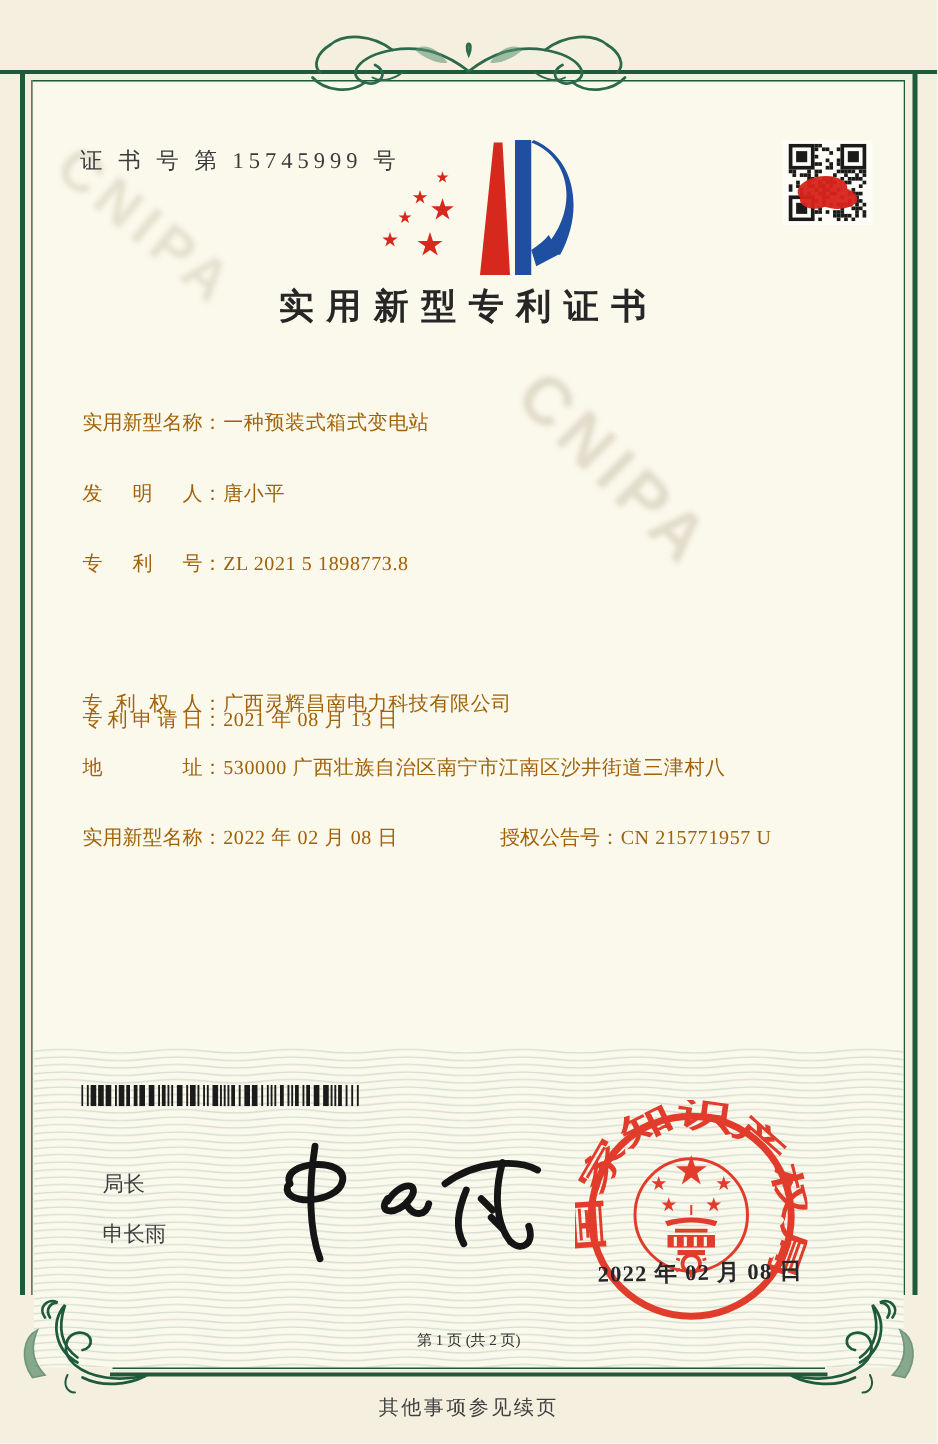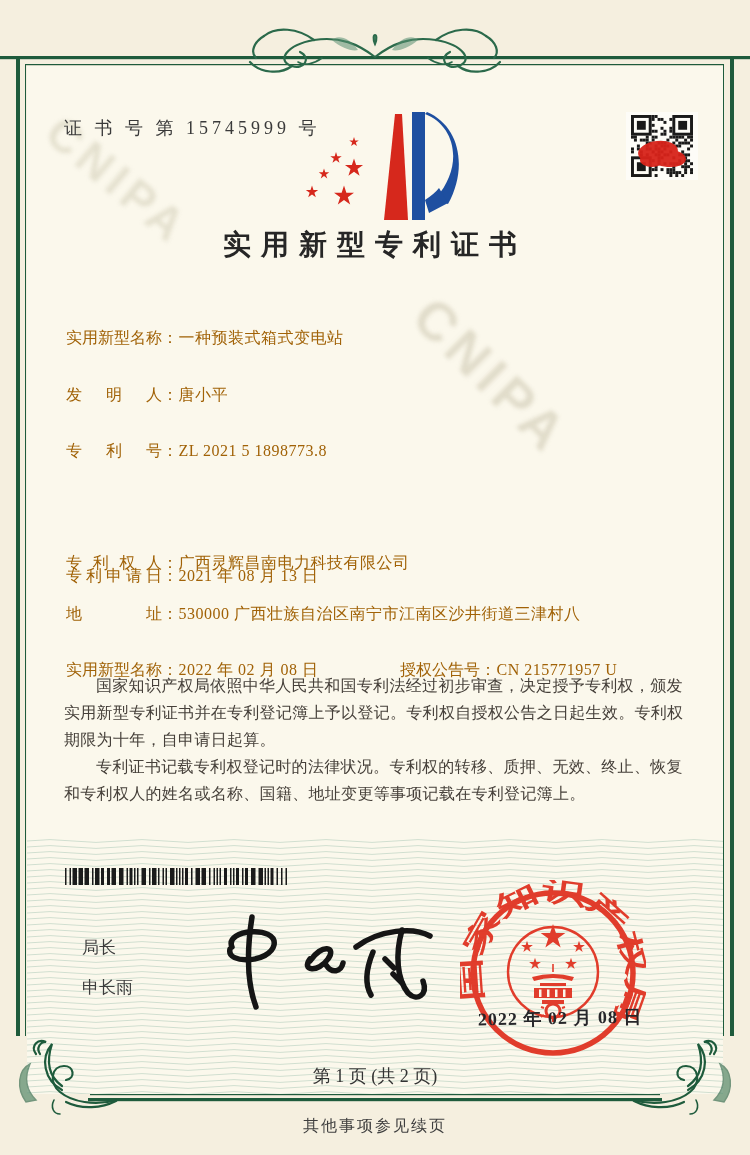--- a/index.html
+++ b/index.html
@@ -21,21 +21,21 @@
   .body-text{position:absolute;left:64px;top:672px;width:628px;font-size:16px;line-height:27px;
              color:#46403a;letter-spacing:0.3px;}
   .body-text p{margin:0;text-indent:2em;}
   .barcode{position:absolute;left:65px;top:868px;}
   .signoff{position:absolute;left:66px;font-size:17px;color:#3d3d3d;
            font-family:"Liberation Sans","DejaVu Sans",sans-serif;margin-left:16px;}
   .sig-svg{position:absolute;left:190px;top:903px;}
   .seal-svg{position:absolute;left:460px;top:880px;}
   .seal-date{position:absolute;left:478px;top:1006px;font-size:18px;font-weight:bold;color:#26262a;
              letter-spacing:1px;transform:rotate(-1deg);z-index:6;}
-  .page-num{position:absolute;left:0;right:0;top:1064px;text-align:center;font-size:18px;color:#333;}
+  .page-num{position:absolute;left:0;right:0;top:1064px;text-align:center;font-size:12px;color:#333;}
   .cont-note{position:absolute;left:0;right:0;top:1116px;text-align:center;font-size:16px;color:#3f3f3f;letter-spacing:2px;}
   .waves{position:absolute;left:27px;top:838px;z-index:0;opacity:0.75;}
   .abs{position:absolute;}
   .z1{z-index:1;} .z2{z-index:2;} .z3{z-index:3;} .z5{z-index:5;}
 </style>
 </head>
 <body>
 
 <div class="page">
 
@@ -273,24 +273,20 @@
     <span class="flabel">专利权人</span><span class="fvalue">：广西灵辉昌南电力科技有限公司</span>
   </div>
   <div class="row" style="top:604px;">
     <span class="flabel">地址</span><span class="fvalue">：530000 广西壮族自治区南宁市江南区沙井街道三津村八</span>
   </div>
   <div class="row" style="top:660px;width:624px;">
     <span class="flabel">实用新型名称</span><span class="fvalue">：2022 年 02 月 08 日</span>
     <span class="grant2"><span>授权公告号</span><span class="fvalue">：CN 215771957 U</span></span>
   </div>
 
-  <div class="body-text z2">
-    <p>国家知识产权局依照中华人民共和国专利法经过初步审查，决定授予专利权，颁发实用新型专利证书并在专利登记簿上予以登记。专利权自授权公告之日起生效。专利权期限为十年，自申请日起算。</p>
-    <p>专利证书记载专利权登记时的法律状况。专利权的转移、质押、无效、终止、恢复和专利权人的姓名或名称、国籍、地址变更等事项记载在专利登记簿上。</p>
-  </div>
 
   <svg id="bcsvg" class="barcode z2" width="226" height="17">
       <rect x="0" y="0" width="1.5" height="17" fill="#1b1b1b"></rect>
       <rect x="4.5" y="0" width="1.5" height="17" fill="#1b1b1b"></rect>
       <rect x="7.5" y="0" width="4.5" height="17" fill="#1b1b1b"></rect>
       <rect x="13.5" y="0" width="4.5" height="17" fill="#1b1b1b"></rect>
       <rect x="19.5" y="0" width="4.5" height="17" fill="#1b1b1b"></rect>
       <rect x="27" y="0" width="1.5" height="17" fill="#1b1b1b"></rect>
       <rect x="30" y="0" width="4.5" height="17" fill="#1b1b1b"></rect>
       <rect x="36" y="0" width="3" height="17" fill="#1b1b1b"></rect>

